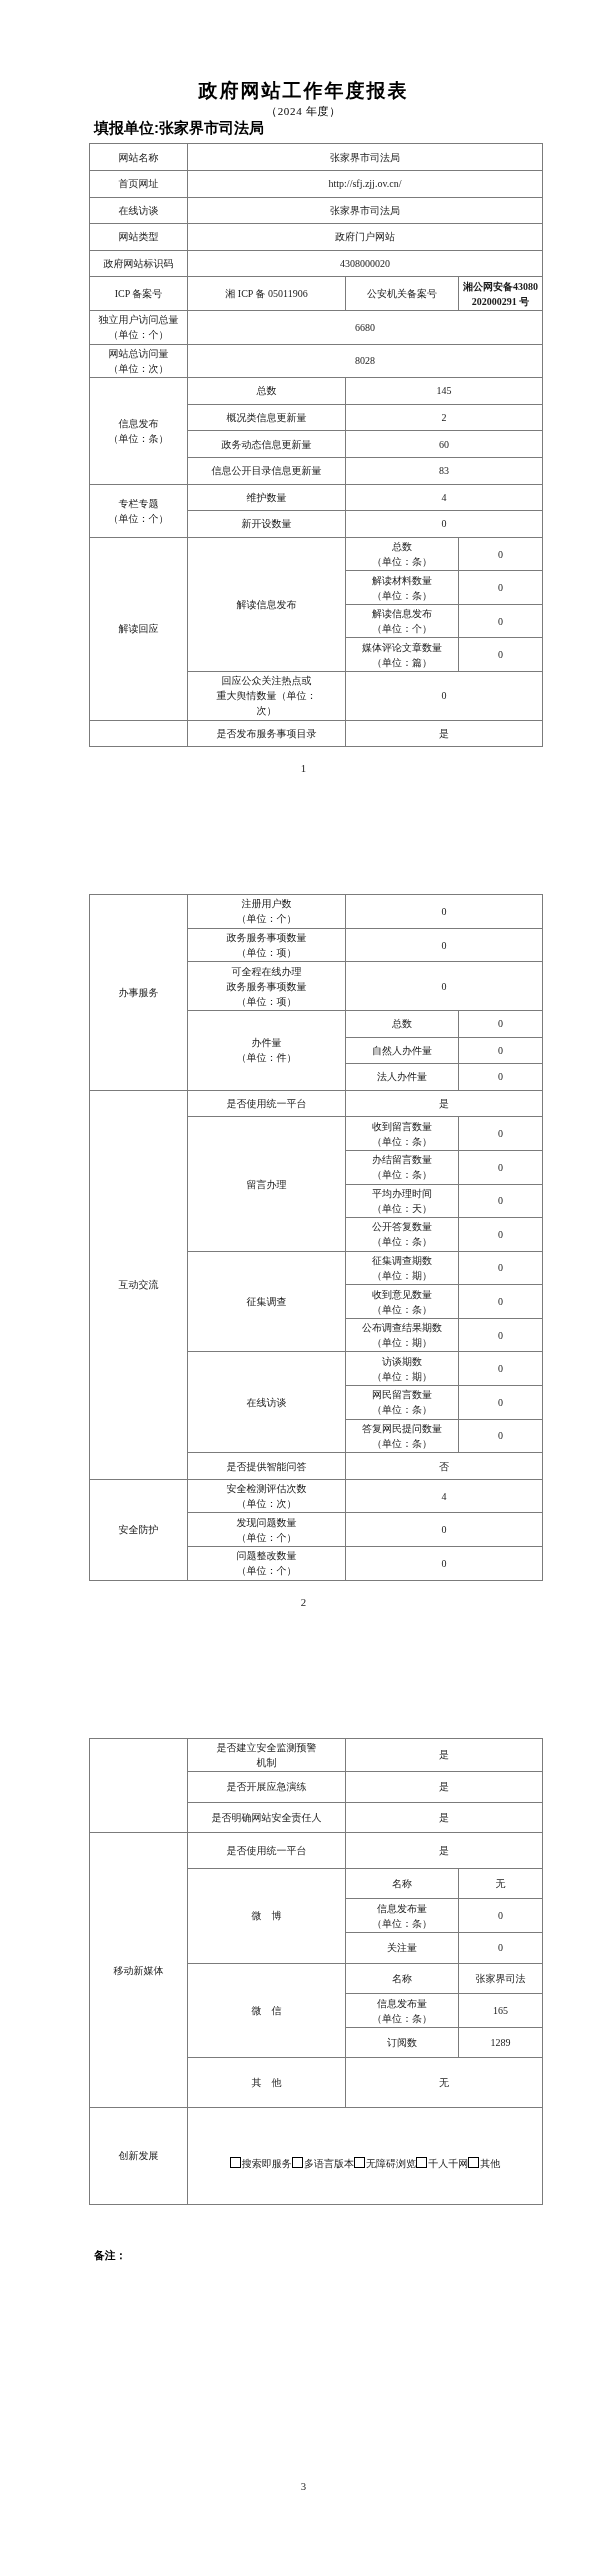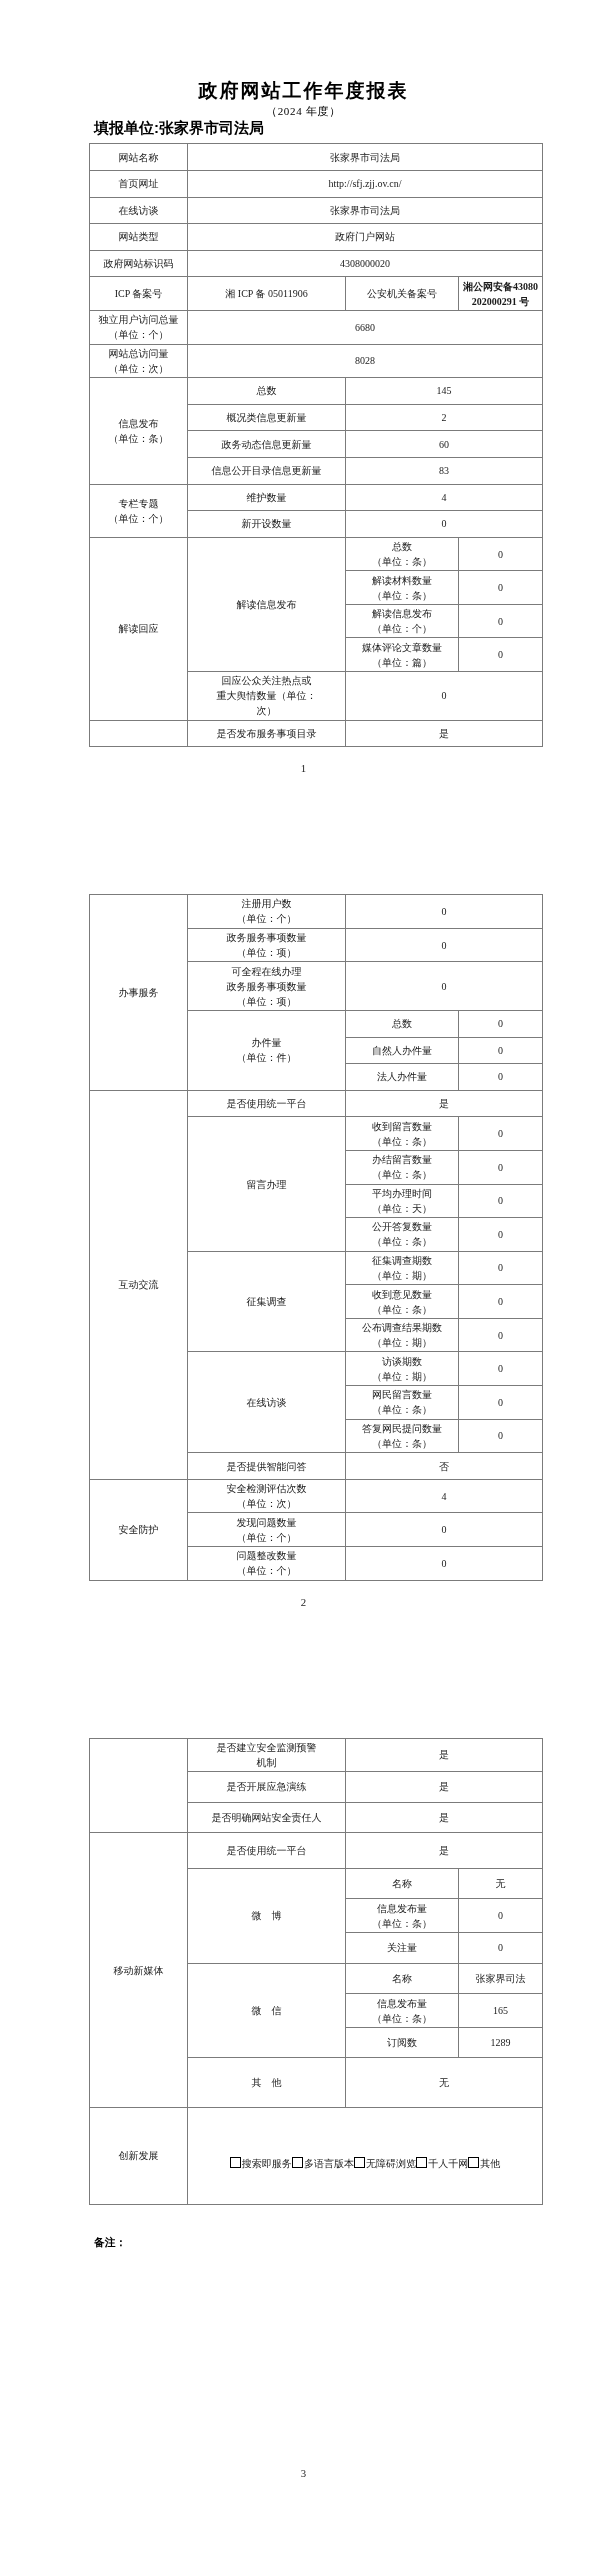--- a/index.html
+++ b/index.html
@@ -35,21 +35,21 @@
   .page-num{
     text-align:center;font-size:10.8px;color:#222;margin-top:15px;height:13.5px;
   }
   .gap-a{height:113px;}
   .gap-b{height:123px;}
   table.t3 td{height:27px;}
   tr.row-hasmedia td{height:32px;}
   tr.row-other td{height:46px;}
   tr.row-innov td{height:93px;}
   .notes-label{
-    margin-top:31px;margin-left:94px;
+    margin-top:44px;margin-left:94px;
     font-family:"Liberation Sans","DejaVu Sans",sans-serif;
     font-size:10.8px;font-weight:bold;color:#000;
   }
   .cb{
     display:inline-block;width:8.8px;height:8.8px;border:1.3px solid #000;
     margin-right:1.3px;vertical-align:-1.3px;background:#fff;
   }
   .opt{white-space:nowrap;}
   .bottom-spacer{height:40px;}
 </style>

